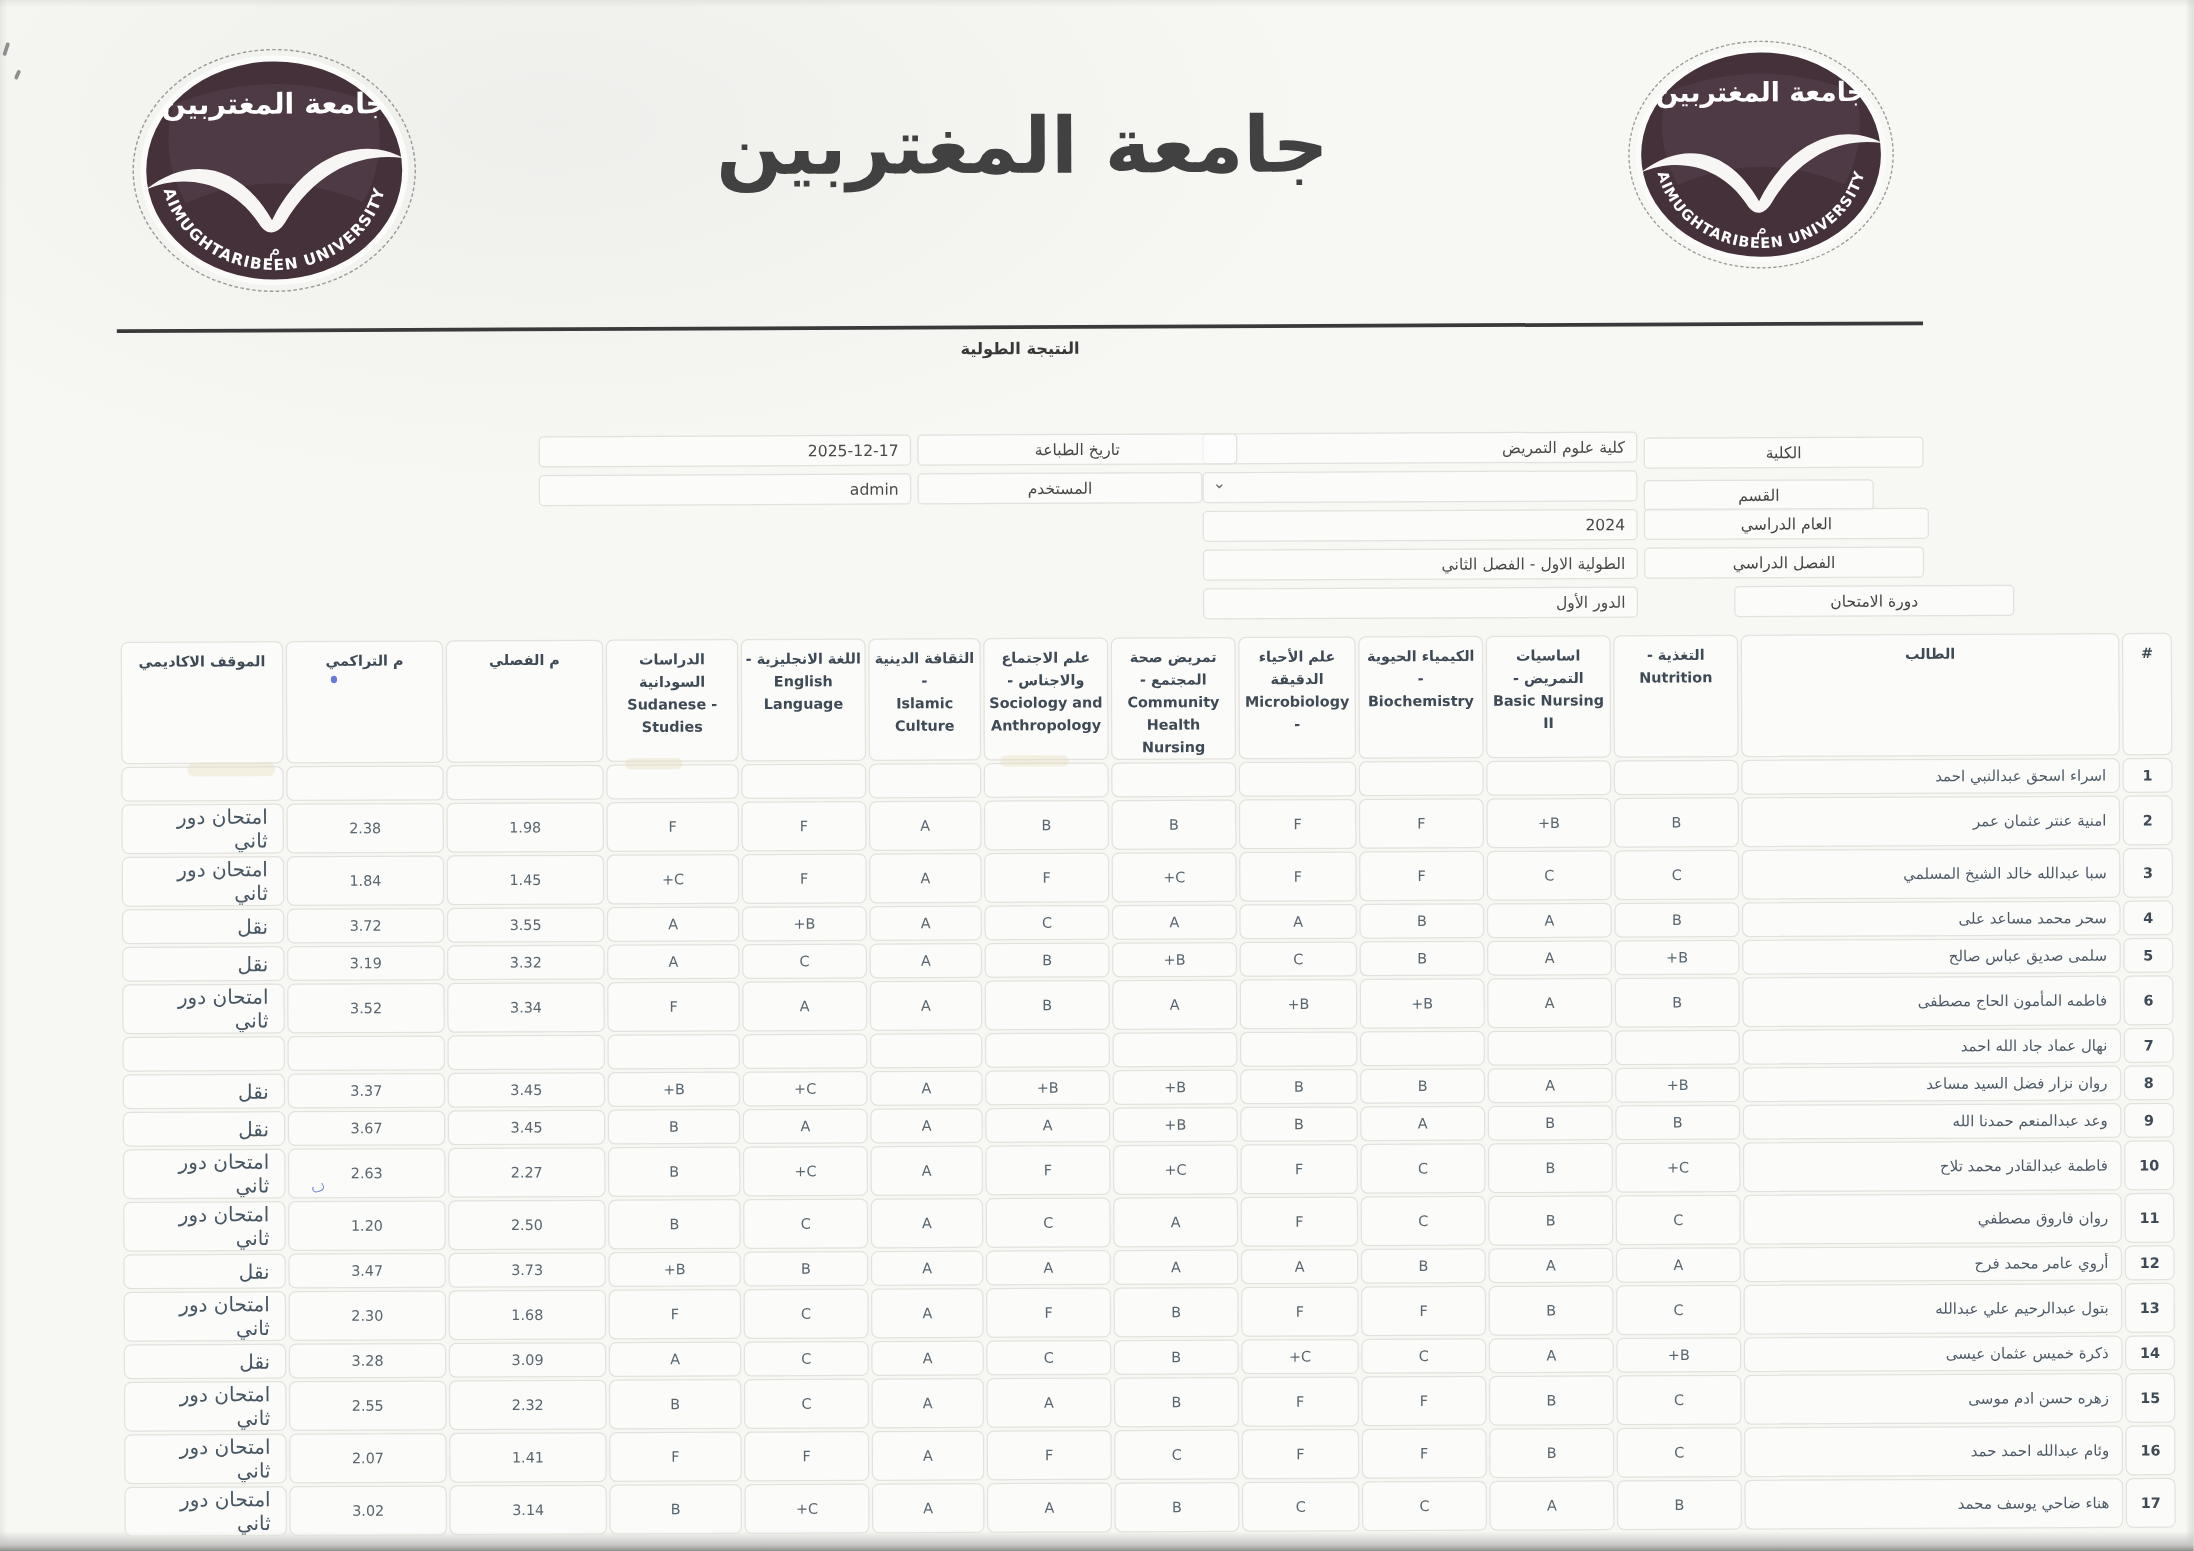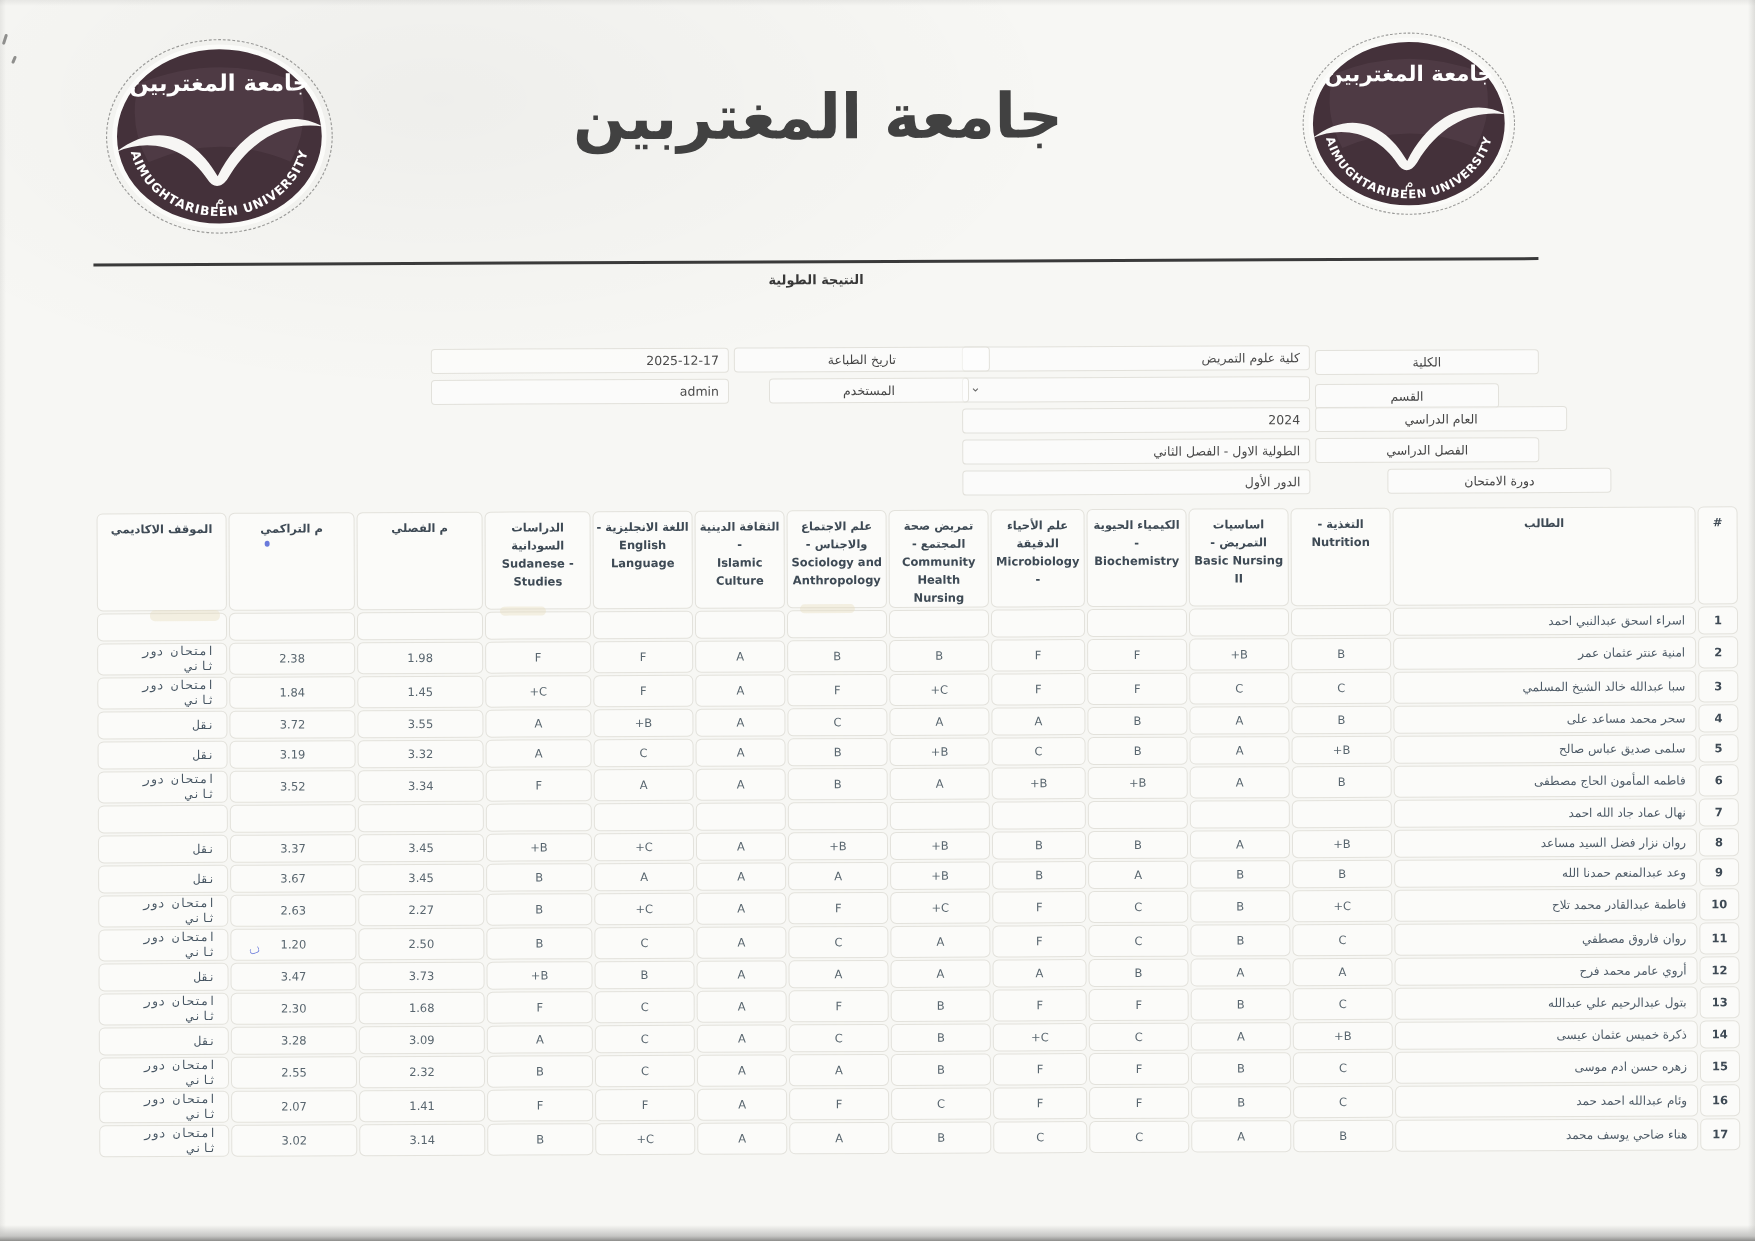--- a/index.html
+++ b/index.html
@@ -28,21 +28,21 @@
   .fvalue{justify-content:flex-start;padding:0 9px;position:absolute;}
   .chev{position:absolute;left:7px;top:1px;color:#6a6a6a;font-size:13px;direction:ltr;}
   #results{position:absolute;left:95px;top:508px;width:1645px;border-collapse:separate;
     border-spacing:2px;direction:rtl;table-layout:fixed;}
   #results th,#results td{border:1px solid #e3e2dc;border-radius:6px;
     background:rgba(255,255,255,0.45);overflow:hidden;}
   #results th{height:86px;vertical-align:top;padding:6px 2px 0 2px;font-size:11.5px;
     font-weight:bold;color:#3e4a55;line-height:18px;text-align:center;}
   #results td{height:26px;font-size:11.5px;color:#59666f;text-align:center;padding:0;}
   #results td.name{text-align:right;padding:0 10px 0 4px;font-size:12px;color:#4e5b67;}
-  #results td.status{text-align:right;padding:0 12px;color:#475663;font-size:12px;direction:rtl;font-family:Liberation Mono, monospace;}
+  #results td.status{text-align:right;padding:0 12px;color:#475663;font-size:16px;direction:rtl;}
   #results td.num{font-weight:bold;color:#3e4a55;}
   #results td.ltr{direction:ltr;}
   .art{position:absolute;}
   .smudge{background:rgba(231,221,194,0.42);border-radius:5px;}
   .blue-dot{width:5px;height:6px;background:#3a4fd0;border-radius:50%;opacity:.75;}
   .blue-scribble{width:10px;height:7px;border:1.5px solid #3a4fd0;border-top-color:transparent;
     border-radius:60% 40% 50% 50%;transform:rotate(-18deg);opacity:.65;box-sizing:border-box;}
   .corner-mark{width:3px;height:11px;background:#8f8f8d;border-radius:2px;}
 </style>
 </head>
@@ -89,37 +89,37 @@
     <div id="form">
         <div class="fbox flabel" style="left: 1316px; top: 352px; width: 224px;">الكلية</div>
         <div class="fbox fvalue" style="left: 963px; top: 347px; width: 348px;">
           <span>كلية علوم التمريض</span>
         </div>
         <div class="fbox flabel" style="left: 1316px; top: 386px; width: 184px;">القسم</div>
         <div class="fbox fvalue" style="left: 963px; top: 378px; width: 348px;">
           <span style="direction: ltr;"></span>
           <span class="chev">⌄</span>
         </div>
-        <div class="fbox flabel" style="left: 1316px; top: 409px; width: 252px;">العام الدراسي</div>
+        <div class="fbox flabel" style="left: 1316px; top: 409px; width: 228px;">العام الدراسي</div>
         <div class="fbox fvalue" style="left: 963px; top: 409px; width: 348px;">
           <span style="direction: ltr;">2024</span>
         </div>
         <div class="fbox flabel" style="left: 1316px; top: 440px; width: 224px;">الفصل الدراسي</div>
         <div class="fbox fvalue" style="left: 963px; top: 440px; width: 348px;">
           <span>الطولية الاول - الفصل الثاني</span>
         </div>
         <div class="fbox flabel" style="left: 1360px; top: 471px; width: 224px; margin-left: 28px;">دورة الامتحان</div>
         <div class="fbox fvalue" style="left: 963px; top: 471px; width: 348px;">
           <span>الدور الأول</span>
         </div>
         <div class="fbox flabel" style="left: 735px; top: 347px; width: 256px;">تاريخ الطباعة</div>
         <div class="fbox fvalue" style="left: 432px; top: 347px; width: 298px;">
           <span style="direction: ltr;">2025-12-17</span>
         </div>
-        <div class="fbox flabel" style="left: 735px; top: 378px; width: 200px; margin-left: 35px;">المستخدم</div>
+        <div class="fbox flabel" style="left: 735px; top: 378px; width: 228px;">المستخدم</div>
         <div class="fbox fvalue" style="left: 432px; top: 378px; width: 298px;">
           <span style="direction: ltr;">admin</span>
         </div>
       </div>
 
     <table id="results">
         <colgroup>
           <col style="width: 40px;">
           <col style="width: 303px;">
           <col style="width: 100px;">

